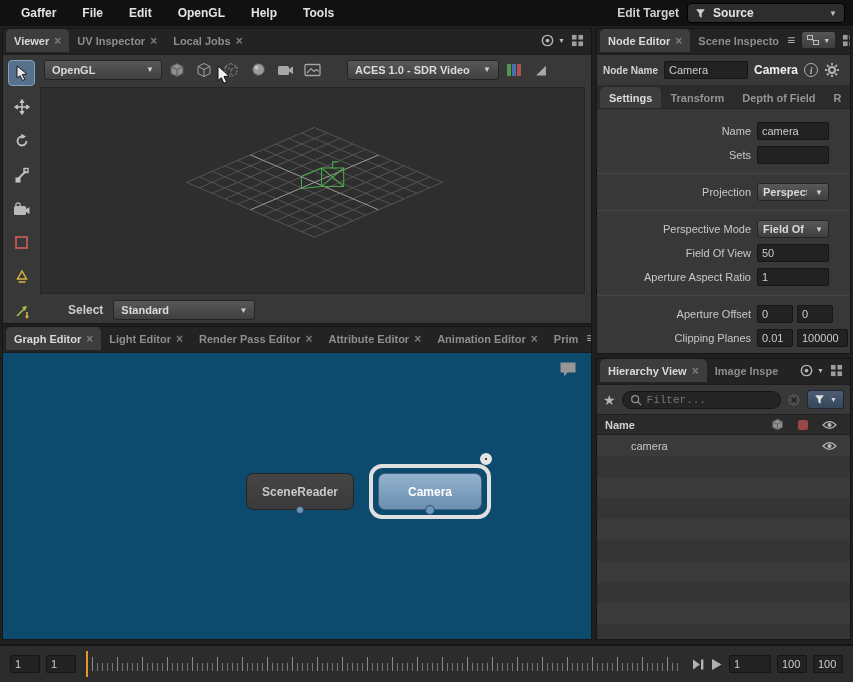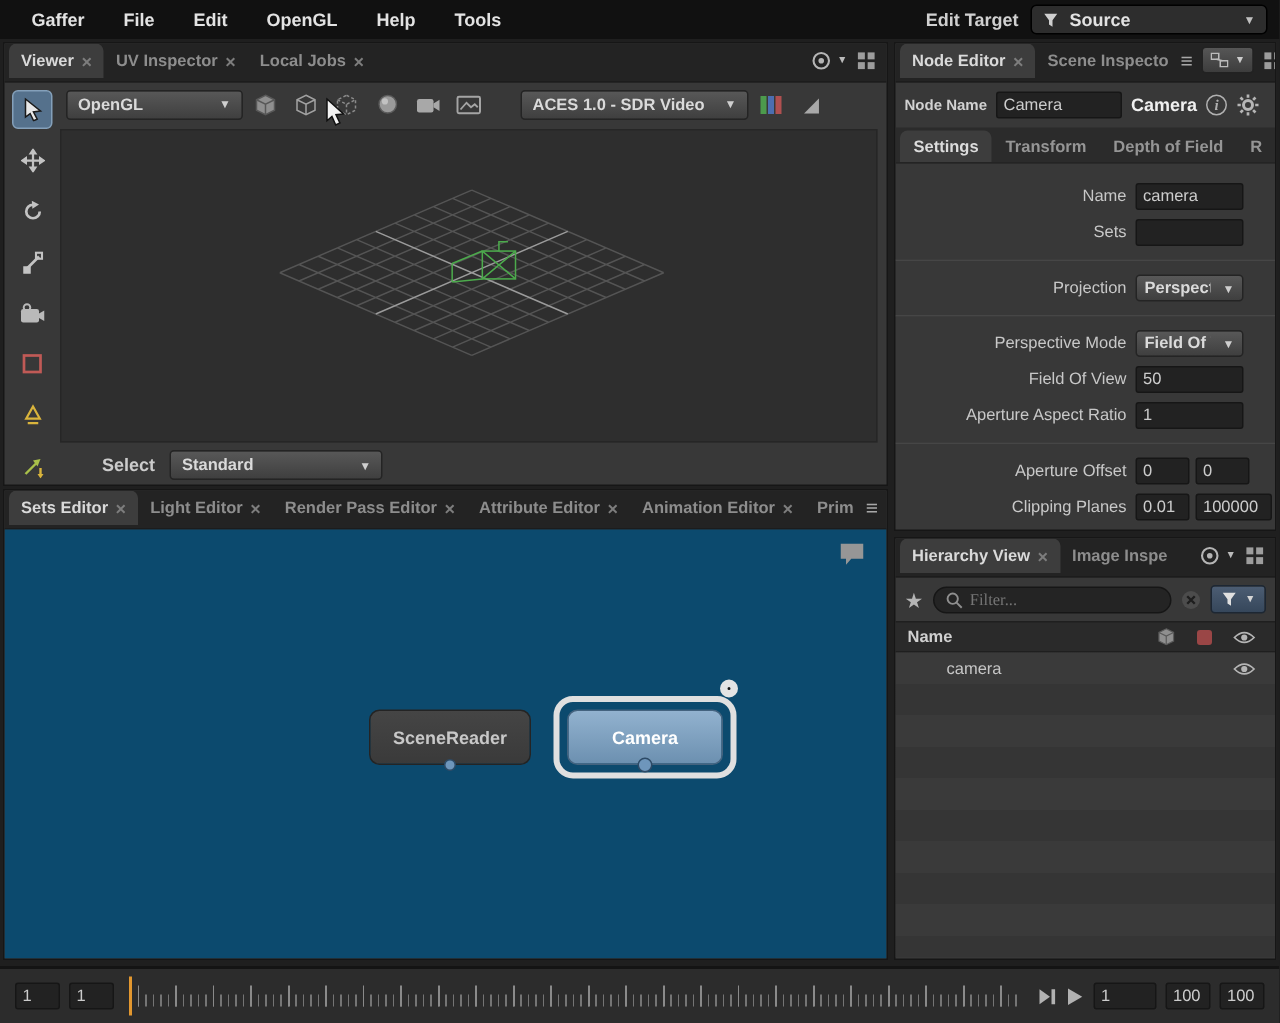--- a/index.html
+++ b/index.html
@@ -113,21 +113,21 @@
   .fdropdown { width:72px; height:18px; padding:0 5px; }
   .fdropdown span:first-child { overflow:hidden; white-space:nowrap; }
   .divider { height:1px; background:#2e2e2e; border-bottom:1px solid #464646; margin:6px 0; }
   .gap4 { width:4px; }
 
   
   #hier { left:596px; top:358px; width:255px; height:282px; }
   .filter-row { height:29px; display:flex; align-items:center; gap:6px; padding:0 6px; }
   .star { color:#b5b5b5; font-size:14px; }
   .search-box { flex:1; height:18px; background:#242424; border:1px solid #161616; border-radius:9px; display:flex; align-items:center; gap:5px; padding:0 7px; min-width:0; }
-  .search-box input { flex:1; min-width:0; background:transparent; border:none; outline:none; color:#bbb; font-size:11px; font-family:Liberation Serif, serif; }
+  .search-box input { flex:1; min-width:0; background:transparent; border:none; outline:none; color:#bbb; font-size:11px; font-family:Liberation Mono, monospace; }
   .funnel-dd { height:19px; background:linear-gradient(#4c5d73,#36475b); border:1px solid #1d2733; border-radius:3px; display:flex; align-items:center; gap:5px; padding:0 6px; }
   .funnel-dd .arr { font-size:7px; color:#d5d5d5; }
   .hier-header { height:21px; background:#2a2a2a; border-top:1px solid #1f1f1f; border-bottom:1px solid #1f1f1f; display:flex; align-items:center; padding:0 8px; }
   .hier-header .name { flex:1; color:#d0d0d0; font-size:11px; font-weight:bold; }
   .hcol { width:26px; display:flex; align-items:center; justify-content:center; }
   .hier-rows { height:203px; background:repeating-linear-gradient(180deg,#3a3a3a 0 21px,#353535 21px 42px); }
   .hier-row { height:21px; display:flex; align-items:center; padding:0 8px 0 0; }
   .hier-row .name { flex:1; color:#c6c6c6; font-size:11px; padding-left:34px; }
 
   
@@ -339,21 +339,21 @@
           <span class="arr">▼</span>
         </div>
       </div>
     </div>
   </div>
 </div>
 
 <div class="panel" id="graph">
   <div class="tabbar">
     <div class="tab active">
-      <span>Sets Editor</span>
+      <span>Graph Editor</span>
       <span class="close">×</span>
     </div>
     <div class="tab">
       <span>Light Editor</span>
       <span class="close">×</span>
     </div>
     <div class="tab">
       <span>Render Pass Editor</span>
       <span class="close">×</span>
     </div>

